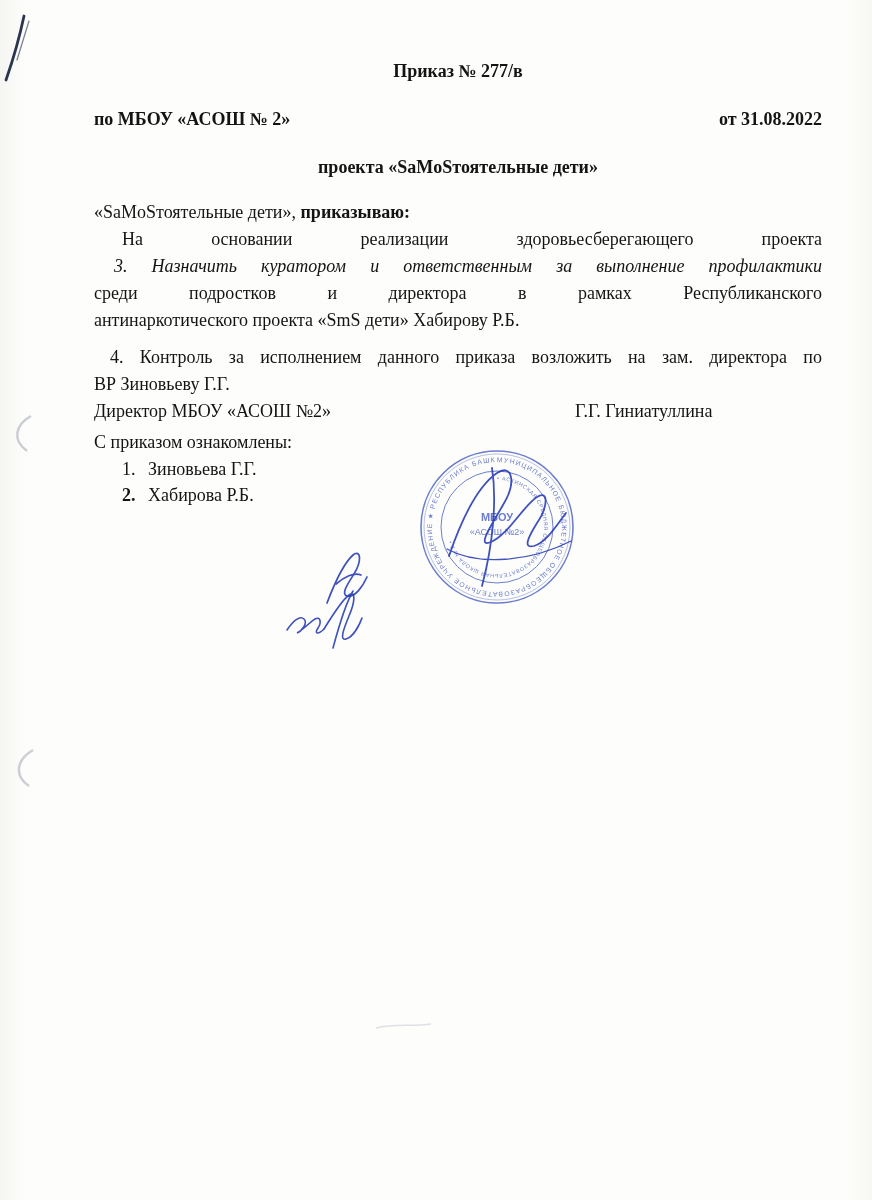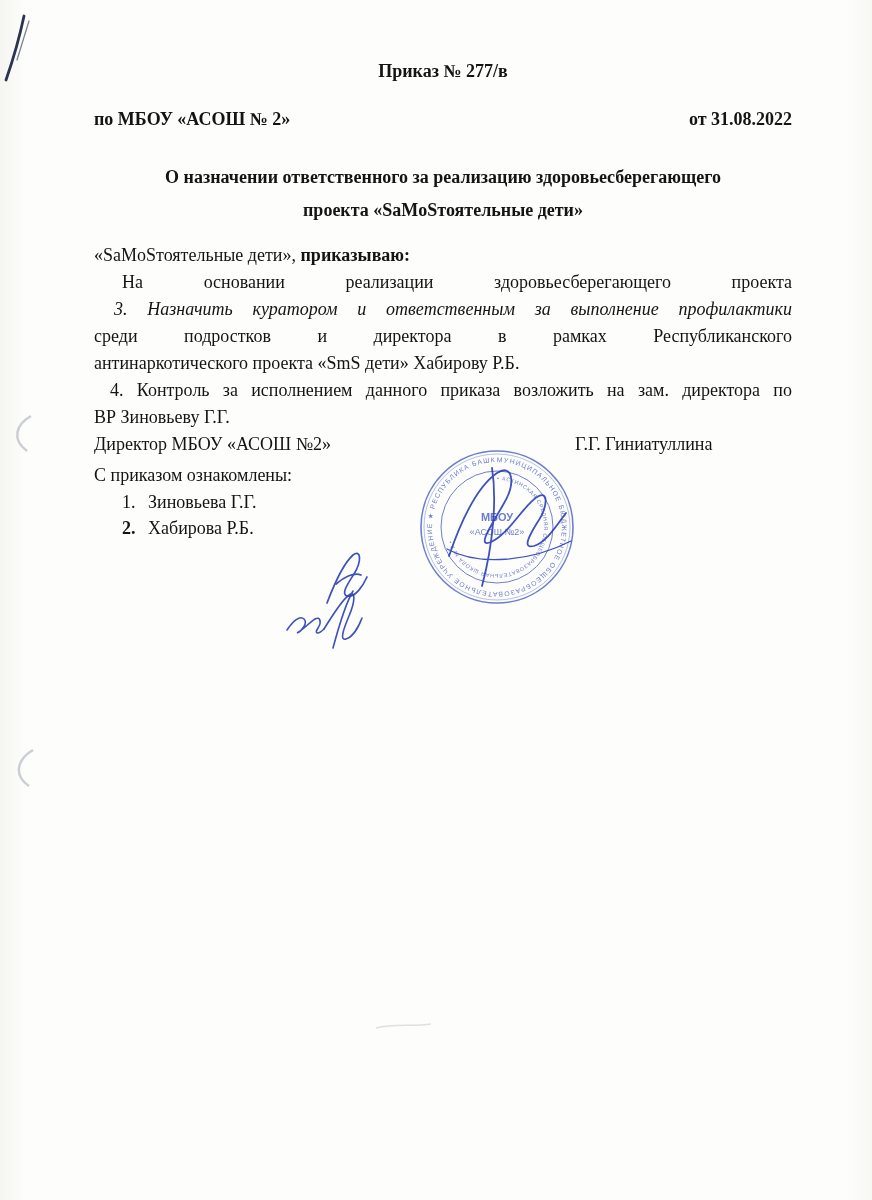--- a/index.html
+++ b/index.html
@@ -8,48 +8,48 @@
     width:872px;height:1200px;
     margin:0 auto;
     background:linear-gradient(90deg,#f5f5f2 0px,#fdfdfb 26px,#fdfdfb 846px,#f7f7f4 872px);
     font-family:"Liberation Serif","DejaVu Serif",serif;
     color:#141414;
     overflow:hidden;
     box-shadow:0 0 6px rgba(0,0,0,.25);
   }
   .content{
     position:relative;
-    padding:58px 80px 0 94px;
+    padding:58px 50px 0 94px;
     font-size:18px;
     line-height:27px;
   }
   .b{font-weight:bold;}
   .title{
     margin:0 0 21px 0;
     font-size:18px;
     font-weight:bold;
     text-align:center;
   }
   .org-row{
     display:flex;
     justify-content:space-between;
     font-weight:bold;
-    margin-bottom:28px;
+    margin-bottom:18px;
   }
   .subject{
     text-align:center;
     font-weight:bold;
     line-height:33px;
     margin-bottom:15px;
   }
   .line{margin:0;}
   .jl{text-align:justify;text-align-last:justify;}
   .ind28{text-indent:28px;}
   .ind20{text-indent:20px;font-style:italic;}
-  .ind16{text-indent:16px;}
+  .ind16{text-indent:16px;margin-top:10px;}
   .sig-row{
     display:flex;
     align-items:baseline;
   }
   .sig-row .dir-label{flex:0 0 481px;}
   .ack-title{margin-top:4px;}
   .ack-item{
     padding-left:28px;
     line-height:26px;
     display:flex;
@@ -69,21 +69,20 @@
   <div class="content">
 
     <h1 class="title">Приказ № 277/в</h1>
 
     <div class="org-row">
       <span>по  МБОУ «АСОШ № 2»</span>
       <span>от 31.08.2022</span>
     </div>
 
     <div class="subject">
-      <div>О назначении ответственного за реализацию здоровьесберегающего</div>
       <div>проекта  «SaMoSтоятельные дети»</div>
     </div>
 
     <div class="line"><span>«SaMoSтоятельные дети», </span><span class="b">приказываю:</span></div>
     <div class="line jl ind28">На основании реализации здоровьесберегающего проекта</div>
 
 
     <div class="line jl ind20">3. Назначить куратором и ответственным за выполнение профилактики</div>
     <div class="line jl">среди подростков и директора в рамках Республиканского</div>
     <div class="line">антинаркотического проекта «SmS дети» Хабирову Р.Б.</div>

